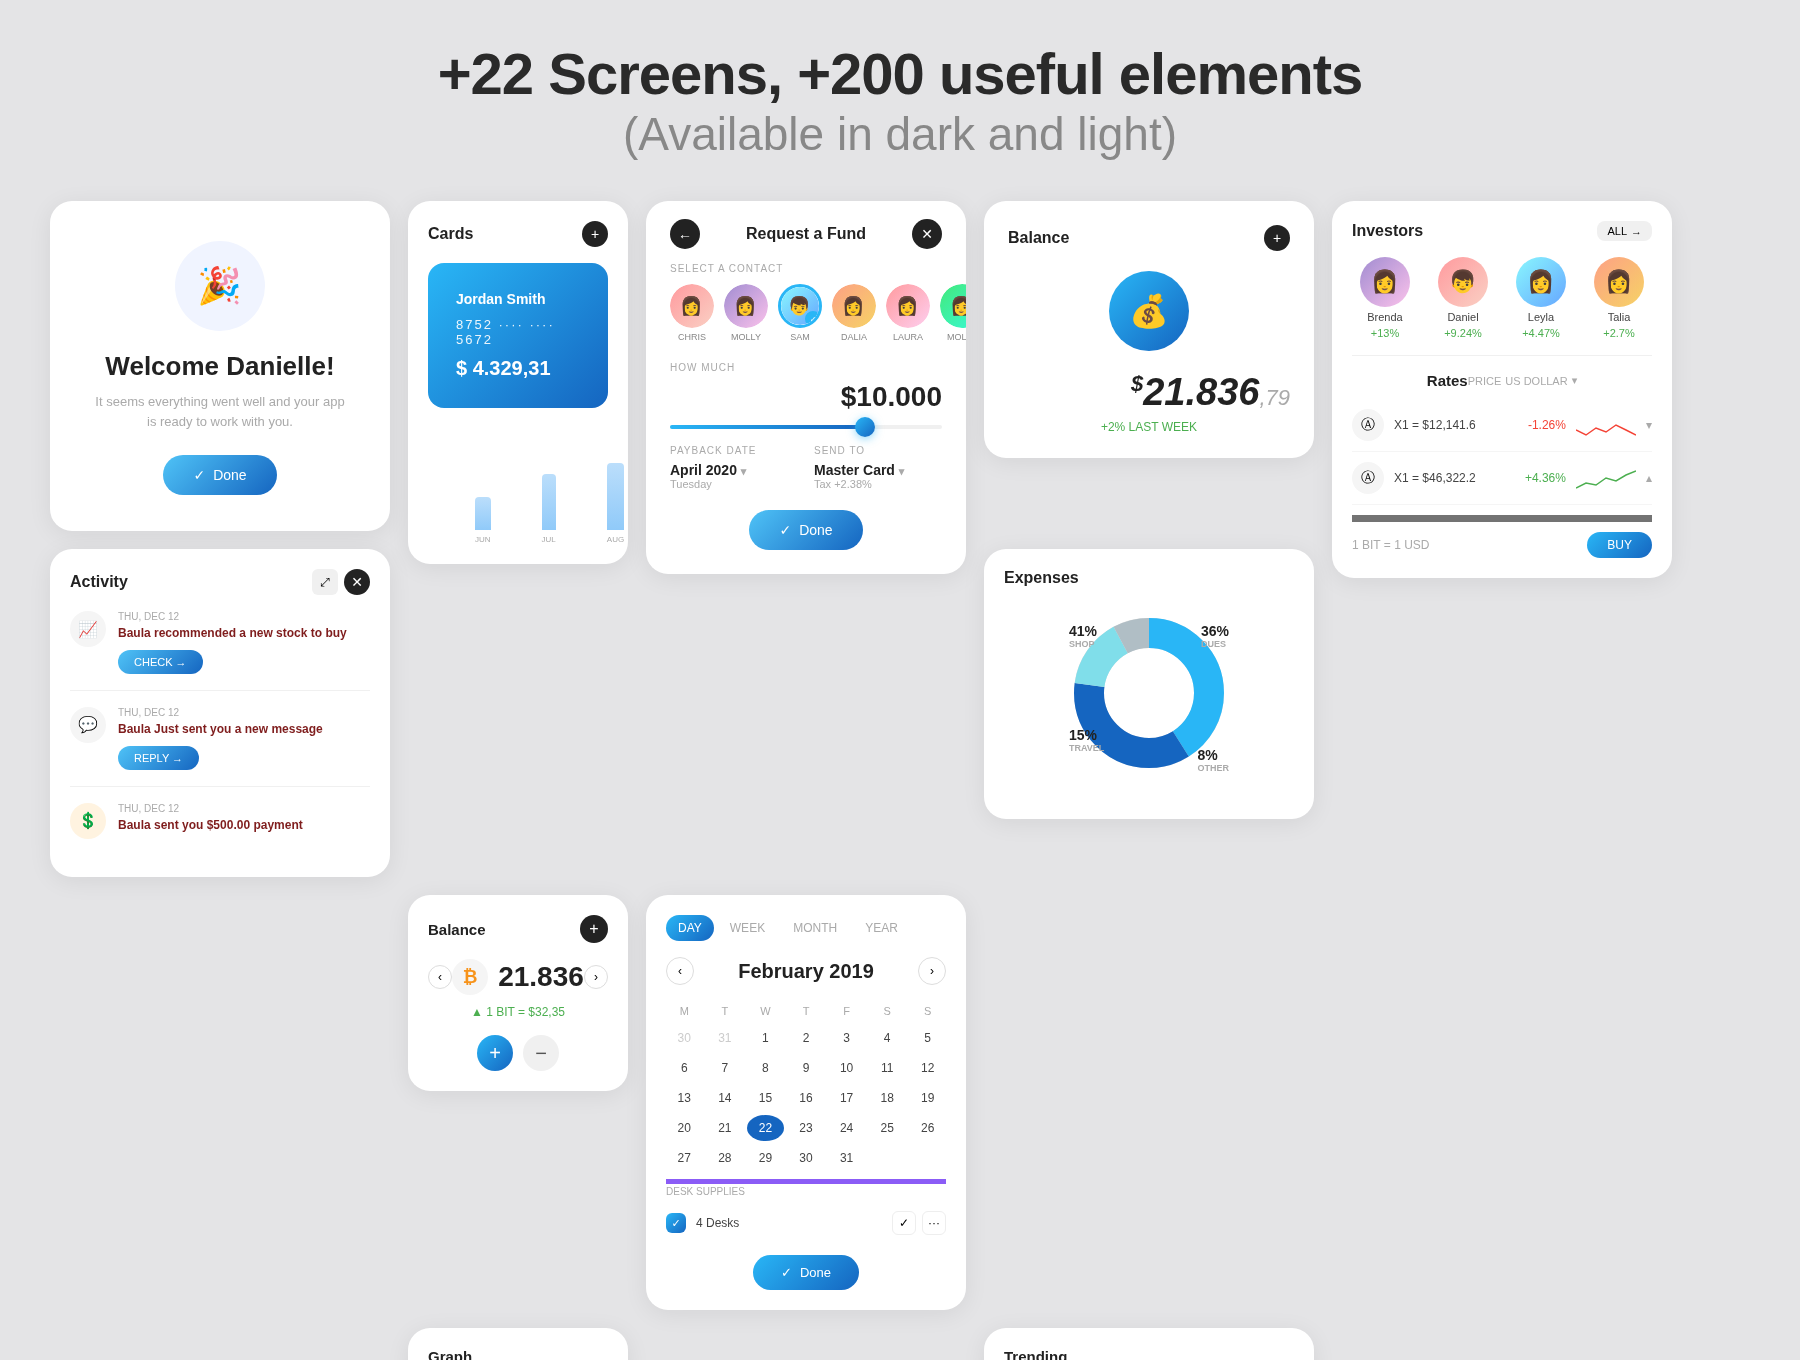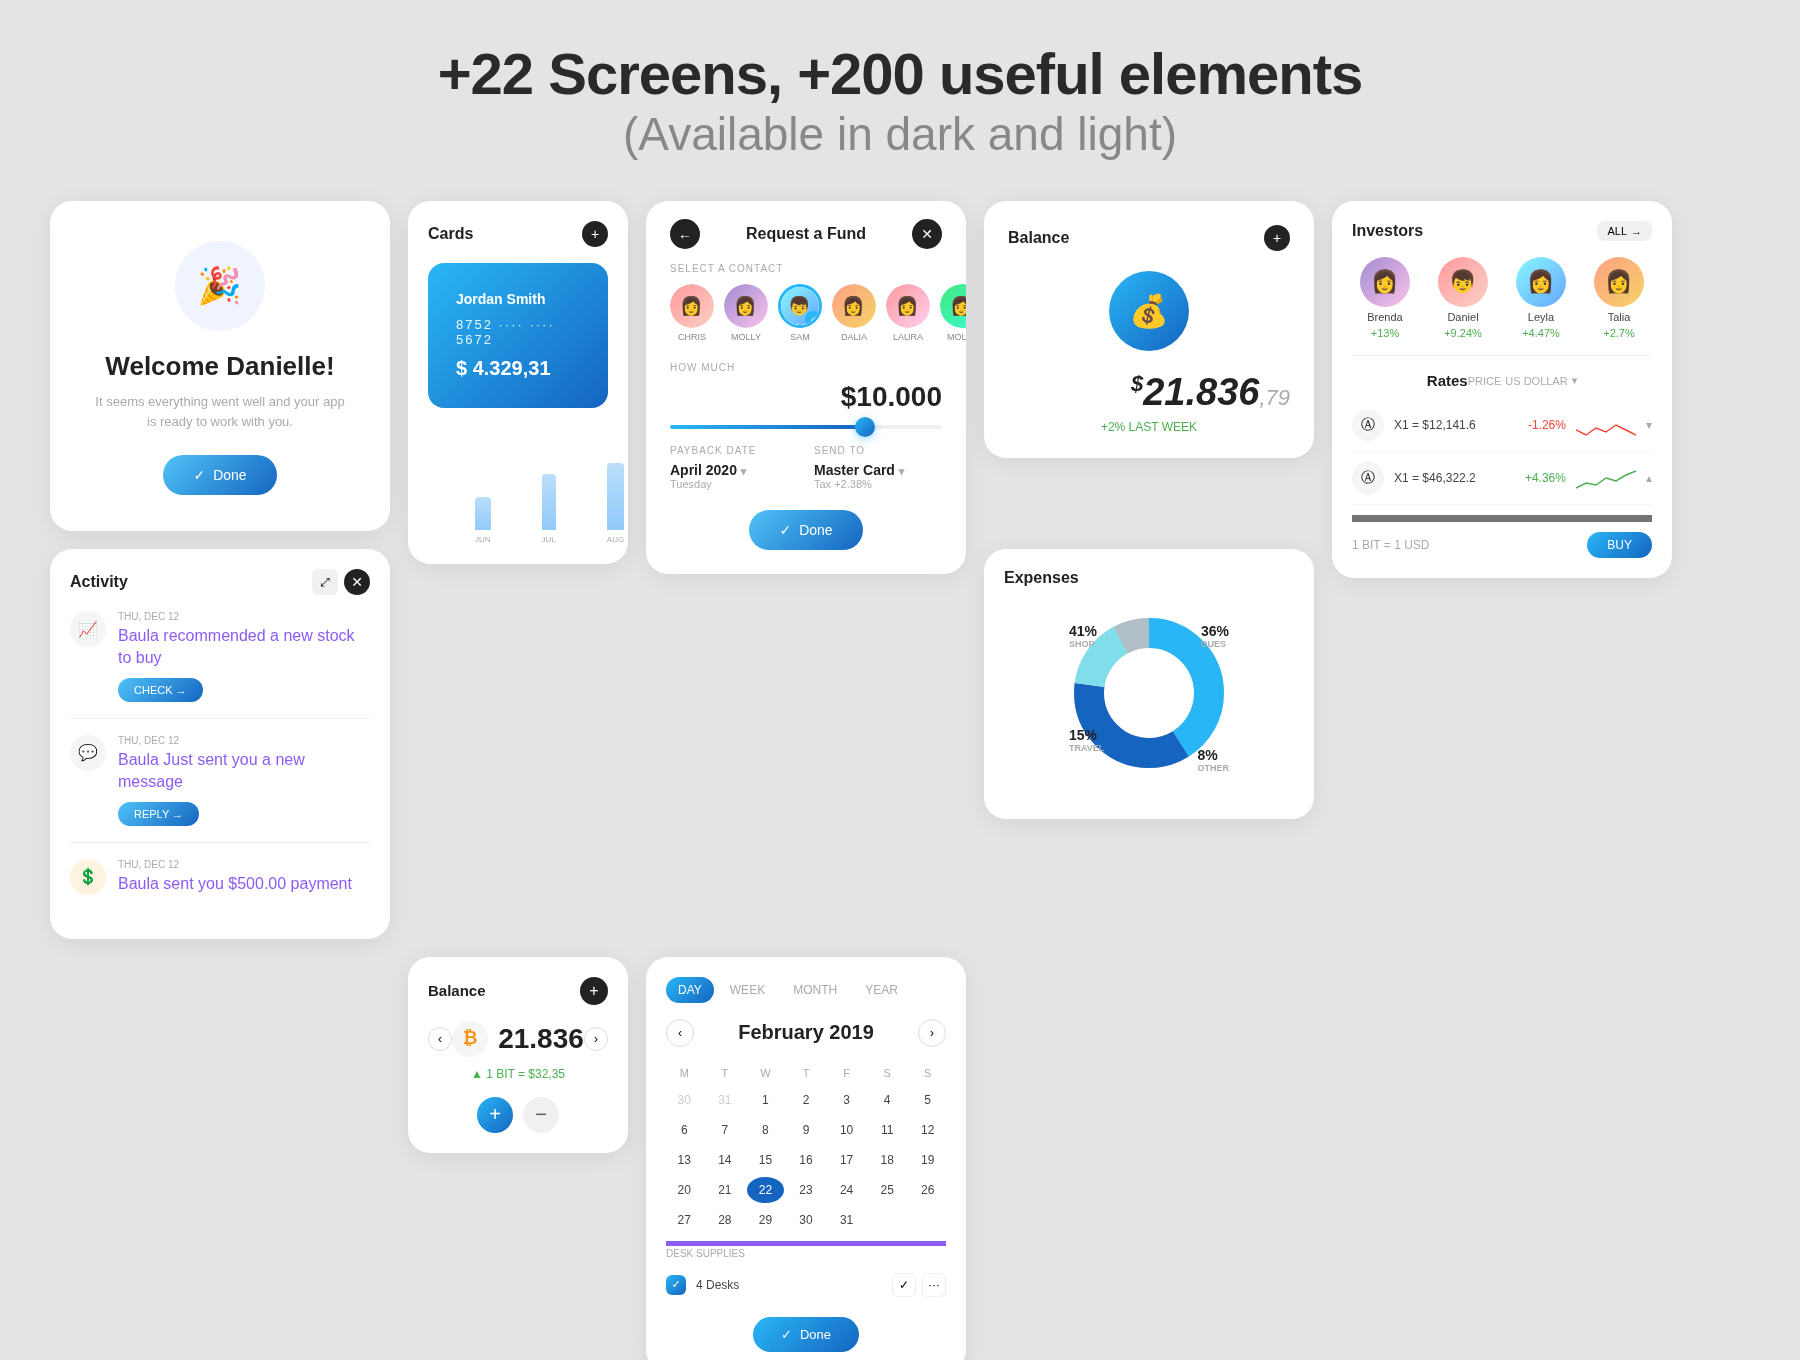--- a/index.html
+++ b/index.html
@@ -156,24 +156,25 @@
       flex-shrink: 0;
     }
     .activity-content { flex: 1; }
     .activity-date {
       font-size: 10px;
       color: #aaa;
       margin-bottom: 3px;
       text-transform: uppercase;
     }
     .activity-text {
-      font-size: 16px;
-      color: #8b5cf6;
+      font-size: 12px;
+      color: #7f1d1d;
       line-height: 1.4;
       margin-bottom: 8px;
+      font-weight: bold;
     }
     .action-btn {
       background: linear-gradient(135deg, #4fc3f7, #1565c0);
       color: #fff;
       border: none;
       border-radius: 20px;
       padding: 6px 16px;
       font-size: 11px;
       cursor: pointer;
       display: inline-flex;

